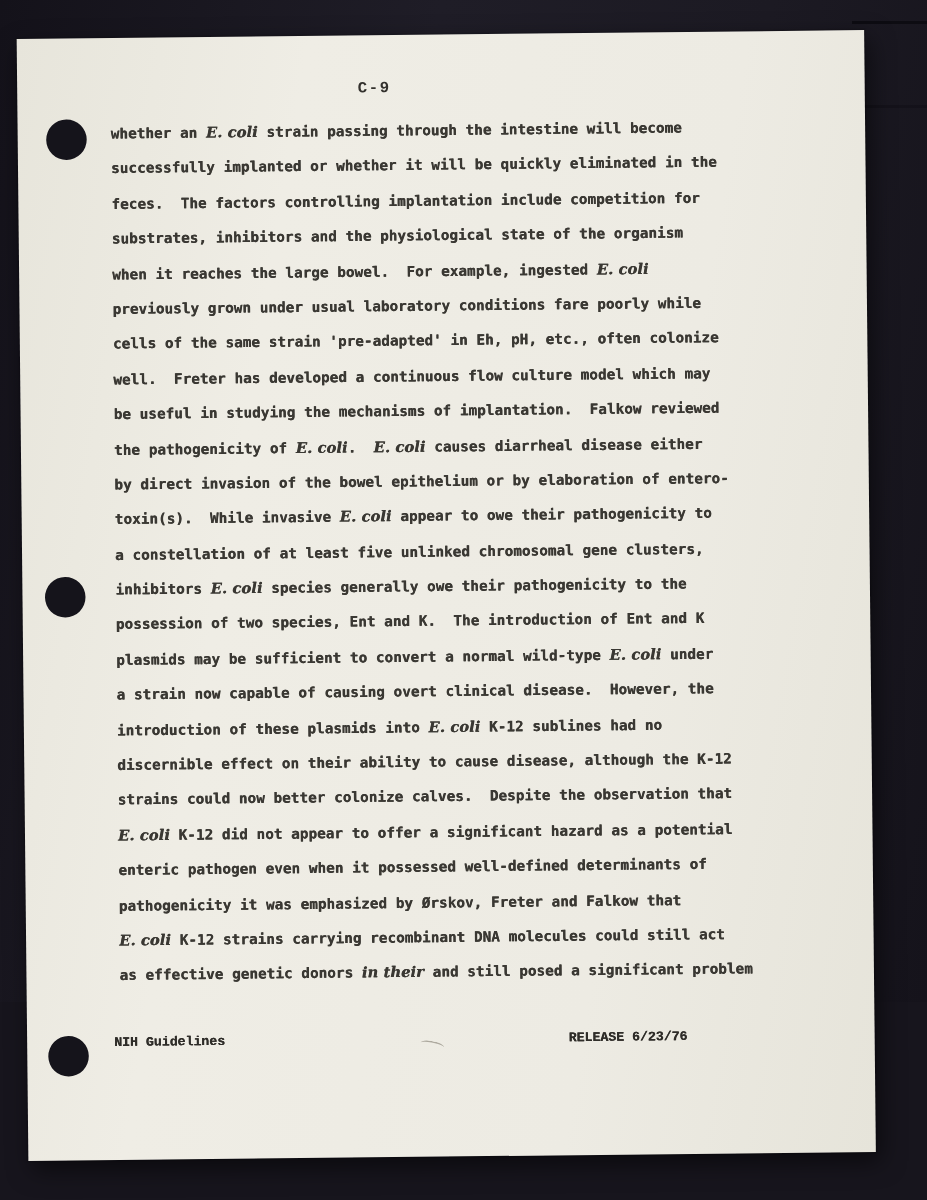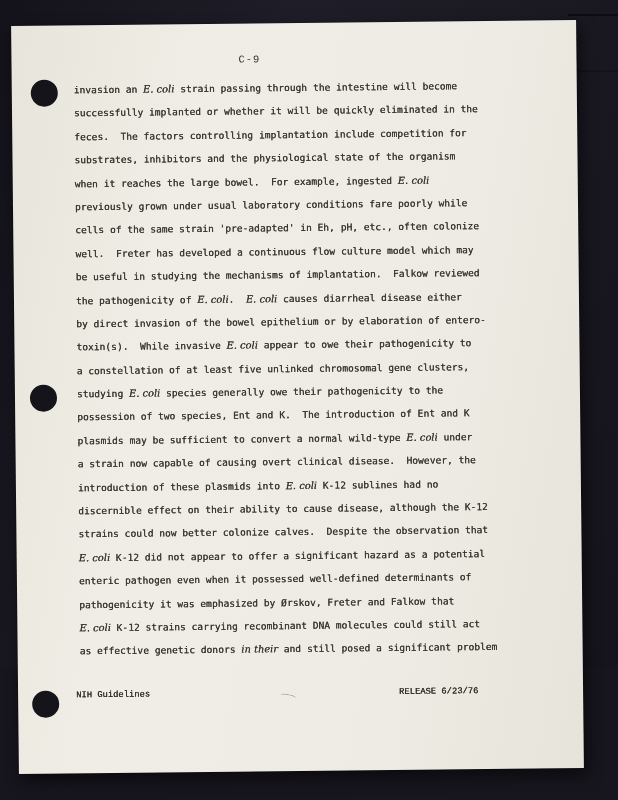--- a/index.html
+++ b/index.html
@@ -5,20 +5,21 @@
   * { margin:0; padding:0; box-sizing:border-box; }
   html, body { width:618px; height:800px; }
   body {
     position:relative; overflow:hidden;
     background:#17151d;
     font-family:"DejaVu Sans Mono", monospace;
   }
   #scene {
     position:absolute; left:0; top:0; width:618px; height:668px;
     background:linear-gradient(100deg, #14121a 0%, #1f1d27 40%, #1c1a23 70%, #15131b 100%);
+    font-weight:bold;
   }
   .crease { position:absolute; }
   .crease-top { left:568px; top:14px; width:50px; height:2px; background:#0d0c12; }
   .crease-mid { left:576px; top:70px; width:42px; height:2px; background:#100f15; opacity:.55; }
   #paper {
     position:absolute; left:15px; top:23px; width:565px; height:748px;
     transform:rotate(-0.6deg); transform-origin:50% 50%;
     background:linear-gradient(100deg, #e7e5db 0%, #efede5 28%, #edebe3 70%, #e6e4da 100%);
     box-shadow:3px 6px 16px rgba(0,0,0,.55), 0 0 0 1px rgba(0,0,0,.10);
   }
@@ -46,21 +47,21 @@
   .it {
     font-family:"DejaVu Serif", serif; font-style:italic; font-size:9.8px;
   }
   .footer-text {
     position:absolute; top:665px;
     font-family:"Liberation Mono", monospace; font-size:8.8px;
     color:#2f2d29; white-space:pre;
     text-shadow:0.2px 0 0 currentColor;
   }
   #footer-left  { left:58px;text-align:right; }
-  #footer-right { left:361px;margin-left:20px; }
+  #footer-right { left:361px; }
   #pencil-mark {
     position:absolute; left:262px; top:671px; width:16px; height:6px;
     border-top:1.5px solid #a29e93; border-radius:45%;
     transform:rotate(12deg); opacity:.85;
   }
 </style>
 </head>
 <body>
 
 <div id="scene">
@@ -68,34 +69,34 @@
   <div class="crease crease-mid"></div>
 
   <div id="paper">
     <div class="hole hole-1"></div>
     <div class="hole hole-2"></div>
     <div class="hole hole-3"></div>
 
     <div id="page-number">C-9</div>
 
     <div id="body-text">
-        <div class="line"><span>invasion an </span><span class="it">E. coli</span><span> strain passing through the intestine will become</span></div>
+        <div class="line"><span>whether an </span><span class="it">E. coli</span><span> strain passing through the intestine will become</span></div>
         <div class="line"><span>successfully implanted or whether it will be quickly eliminated in the</span></div>
         <div class="line"><span>feces.  The factors controlling implantation include competition for</span></div>
         <div class="line"><span>substrates, inhibitors and the physiological state of the organism</span></div>
         <div class="line"><span>when it reaches the large bowel.  For example, ingested </span><span class="it">E. coli</span></div>
         <div class="line"><span>previously grown under usual laboratory conditions fare poorly while</span></div>
         <div class="line"><span>cells of the same strain 'pre-adapted' in Eh, pH, etc., often colonize</span></div>
         <div class="line"><span>well.  Freter has developed a continuous flow culture model which may</span></div>
         <div class="line"><span>be useful in studying the mechanisms of implantation.  Falkow reviewed</span></div>
         <div class="line"><span>the pathogenicity of </span><span class="it">E. coli</span><span>.  </span><span class="it">E. coli</span><span> causes diarrheal disease either</span></div>
         <div class="line"><span>by direct invasion of the bowel epithelium or by elaboration of entero-</span></div>
         <div class="line"><span>toxin(s).  While invasive </span><span class="it">E. coli</span><span> appear to owe their pathogenicity to</span></div>
         <div class="line"><span>a constellation of at least five unlinked chromosomal gene clusters,</span></div>
-        <div class="line"><span>studying </span><span class="it">E. coli</span><span> species generally owe their pathogenicity to the</span></div>
+        <div class="line"><span>inhibitors </span><span class="it">E. coli</span><span> species generally owe their pathogenicity to the</span></div>
         <div class="line"><span>possession of two species, Ent and K.  The introduction of Ent and K</span></div>
         <div class="line"><span>plasmids may be sufficient to convert a normal wild-type </span><span class="it">E. coli</span><span> under</span></div>
         <div class="line"><span>a strain now capable of causing overt clinical disease.  However, the</span></div>
         <div class="line"><span>introduction of these plasmids into </span><span class="it">E. coli</span><span> K-12 sublines had no</span></div>
         <div class="line"><span>discernible effect on their ability to cause disease, although the K-12</span></div>
         <div class="line"><span>strains could now better colonize calves.  Despite the observation that</span></div>
         <div class="line"><span class="it">E. coli</span><span> K-12 did not appear to offer a significant hazard as a potential</span></div>
         <div class="line"><span>enteric pathogen even when it possessed well-defined determinants of</span></div>
         <div class="line"><span>pathogenicity it was emphasized by Ørskov, Freter and Falkow that</span></div>
         <div class="line"><span class="it">E. coli</span><span> K-12 strains carrying recombinant DNA molecules could still act</span></div>

